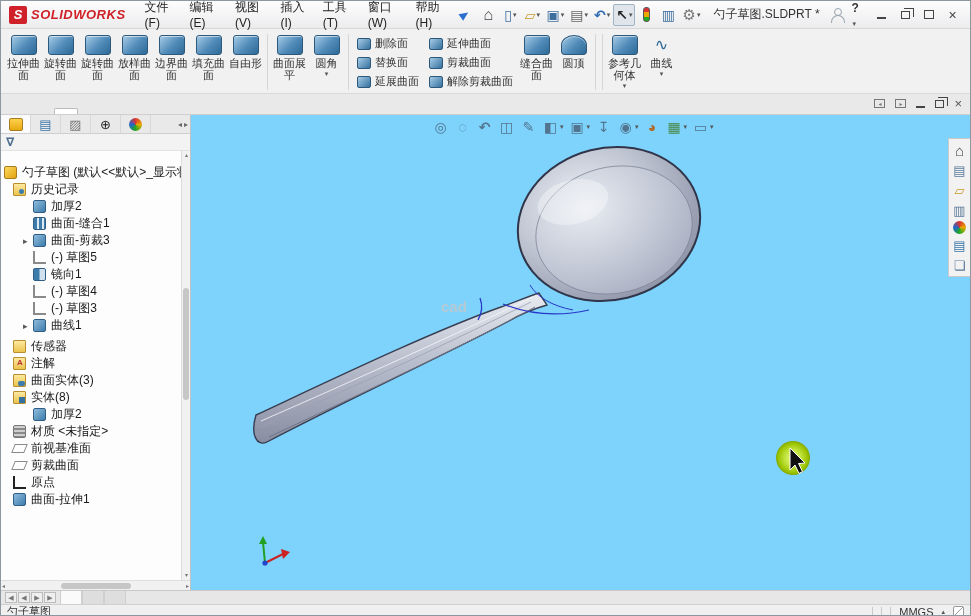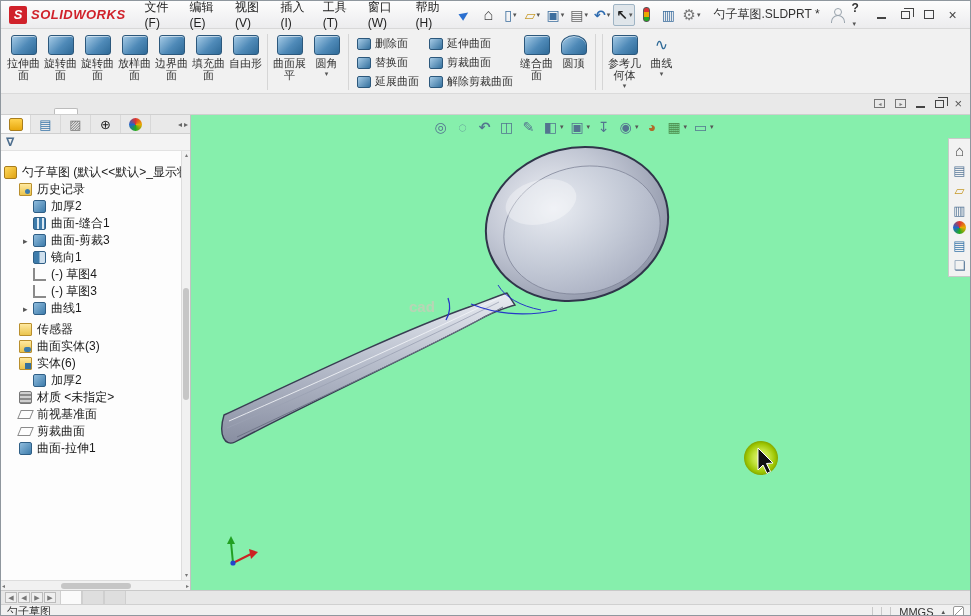--- a/index.html
+++ b/index.html
@@ -72,21 +72,21 @@
   .ptico { width:14px; height:13px; display:inline-flex; align-items:center; justify-content:center; }
   .i-featuremanager { background:linear-gradient(#ffd24d,#e8a90f); border:1px solid #a87d1d; border-radius:2px; }
   .i-propertymanager::before { content:"▤"; color:#3a76a8; font-size:13px; }
   .i-configurationmanager::before { content:"▨"; color:#777; font-size:13px; }
   .i-dimxpertmanager::before { content:"⊕"; color:#222; font-size:13px; }
   .i-displaymanager { border-radius:50%; background:conic-gradient(#d33,#e9a800,#2a2,#26c,#d33); width:13px; height:13px; }
   .ptscroll { margin-left:auto; display:flex; align-items:center; gap:2px; padding-right:2px; color:#666; font-size:8px; }
   .filterbar { height:17px; display:flex; align-items:center; gap:4px; padding:0 5px; background:#f3f3f3; border-bottom:1px solid #e2e2e2; }
   .funnel::before { content:"∇"; color:#4d6e8e; font-size:12px; font-weight:bold; }
   .tree { flex:1; position:relative; background:#fdfdfd; overflow:hidden; padding-top:13px; }
-  .trow { height:17px; display:flex; align-items:center; white-space:nowrap; padding-left:18px; }
+  .trow { height:17px; display:flex; align-items:center; white-space:nowrap; padding-left:12px; }
   .trow.root { padding-left:3px; }
   .ind1 { padding-left:32px; }
   .gap { margin-top:4px; }
   .arrow { width:10px; flex:none; font-size:9px; color:#555; margin-left:-10px; }
   .has-arrow .arrow::before { content:"▸"; }
   .ti { width:13px; height:13px; flex:none; margin-right:5px; border-radius:2px;
         background:linear-gradient(135deg,#8fbcdd,#3e7cab); border:1px solid #2f5f86; position:relative; }
   .tlabel { color:#1a1a1a; }
   .i-root-part { background:linear-gradient(135deg,#ffd95e,#e0a312); border-color:#a87d1d; }
   .i-history-folder,.i-sensors-folder,.i-annotations-folder,.i-surface-bodies-folder,.i-solid-bodies-folder {
@@ -100,21 +100,21 @@
   .i-origin { background:none; border:none; border-left:2px solid #222; border-bottom:2px solid #222; border-radius:0; }
   .i-material { background:repeating-linear-gradient(#cfcfcf 0 2px,#8a8a8a 2px 4px); border-color:#777; }
   .i-mirror-feature { background:linear-gradient(90deg,#3e7cab 0 45%,#cfe0ee 55% 100%); }
   .i-knit-feature { background:repeating-linear-gradient(90deg,#3e7cab 0 3px,#dce9f3 3px 5px); }
   .vscroll { position:absolute; top:0; right:0; bottom:0; width:9px; background:#f1f1f1; border-left:1px solid #ddd; }
   .vthumb { position:absolute; left:1px; width:6px; top:32%; height:26%; background:#c6c6c6; border-radius:3px; }
   .vs-arrow { position:absolute; left:0; width:9px; height:9px; font-size:6px; color:#777; text-align:center; }
   .hscroll { height:10px; background:#f1f1f1; border-top:1px solid #ddd; position:relative; display:flex; align-items:center; justify-content:space-between; padding:0 1px; font-size:6px; color:#777; }
   .hthumb { position:absolute; left:60px; width:70px; top:2px; height:6px; background:#c6c6c6; border-radius:3px; }
   
-  .viewport { position:relative; flex:1; background:#86efac; overflow:hidden; }
+  .viewport { position:relative; flex:1; background:#7dd3fc; overflow:hidden;padding-left:32px; }
   .headsup { position:absolute; left:240px; top:1px; display:flex; align-items:center; gap:3px; }
   .hbtn { display:flex; align-items:center; padding:2px 1px; }
   .hglyph { width:17px; height:17px; display:inline-flex; align-items:center; justify-content:center; }
   .hglyph::before { color:#53748f; font-size:14px; }
   .i-zoom-to-fit::before { content:"◎"; }
   .i-zoom-to-area::before { content:"◌"; }
   .i-previous-view::before { content:"↶"; font-weight:bold; }
   .i-section-view::before { content:"◫"; }
   .i-annotation-view::before { content:"✎"; }
   .i-view-orientation::before { content:"◧"; }
@@ -395,20 +395,25 @@
             <span class="ti i-knit-feature"></span>
             <span class="tlabel">曲面-缝合1</span>
           </div>
             <div class="trow ind1 has-arrow">
             <span class="arrow"></span>
             <span class="ti i-trim-feature"></span>
             <span class="tlabel">曲面-剪裁3</span>
           </div>
             <div class="trow ind1">
             <span class="arrow"></span>
+            <span class="ti i-sketch"></span>
+            <span class="tlabel">(-) 草图5</span>
+          </div>
+            <div class="trow ind1">
+            <span class="arrow"></span>
             <span class="ti i-mirror-feature"></span>
             <span class="tlabel">镜向1</span>
           </div>
             <div class="trow ind1">
             <span class="arrow"></span>
             <span class="ti i-sketch"></span>
             <span class="tlabel">(-) 草图4</span>
           </div>
             <div class="trow ind1">
             <span class="arrow"></span>
@@ -420,47 +425,57 @@
             <span class="ti i-curve-feature"></span>
             <span class="tlabel">曲线1</span>
           </div>
             <div class="trow gap">
             <span class="arrow"></span>
             <span class="ti i-sensors-folder"></span>
             <span class="tlabel">传感器</span>
           </div>
             <div class="trow">
             <span class="arrow"></span>
+            <span class="ti i-annotations-folder"></span>
+            <span class="tlabel">注解</span>
+          </div>
+            <div class="trow">
+            <span class="arrow"></span>
             <span class="ti i-surface-bodies-folder"></span>
             <span class="tlabel">曲面实体(3)</span>
           </div>
             <div class="trow">
             <span class="arrow"></span>
             <span class="ti i-solid-bodies-folder"></span>
-            <span class="tlabel">实体(6)</span>
+            <span class="tlabel">实体(8)</span>
           </div>
             <div class="trow ind1">
             <span class="arrow"></span>
             <span class="ti i-solid-body"></span>
             <span class="tlabel">加厚2</span>
           </div>
             <div class="trow">
             <span class="arrow"></span>
             <span class="ti i-material"></span>
             <span class="tlabel">材质 &lt;未指定&gt;</span>
           </div>
             <div class="trow">
             <span class="arrow"></span>
             <span class="ti i-plane"></span>
             <span class="tlabel">前视基准面</span>
           </div>
             <div class="trow">
             <span class="arrow"></span>
             <span class="ti i-plane"></span>
             <span class="tlabel">剪裁曲面</span>
+          </div>
+            <div class="trow">
+            <span class="arrow"></span>
+            <span class="ti i-origin"></span>
+            <span class="tlabel">原点</span>
           </div>
             <div class="trow">
             <span class="arrow"></span>
             <span class="ti i-extrude-feature"></span>
             <span class="tlabel">曲面-拉伸1</span>
           </div>
           </div>
         <div class="vscroll">
           <span class="vs-arrow" style="top:0">▴</span>
           <span class="vthumb"></span>

